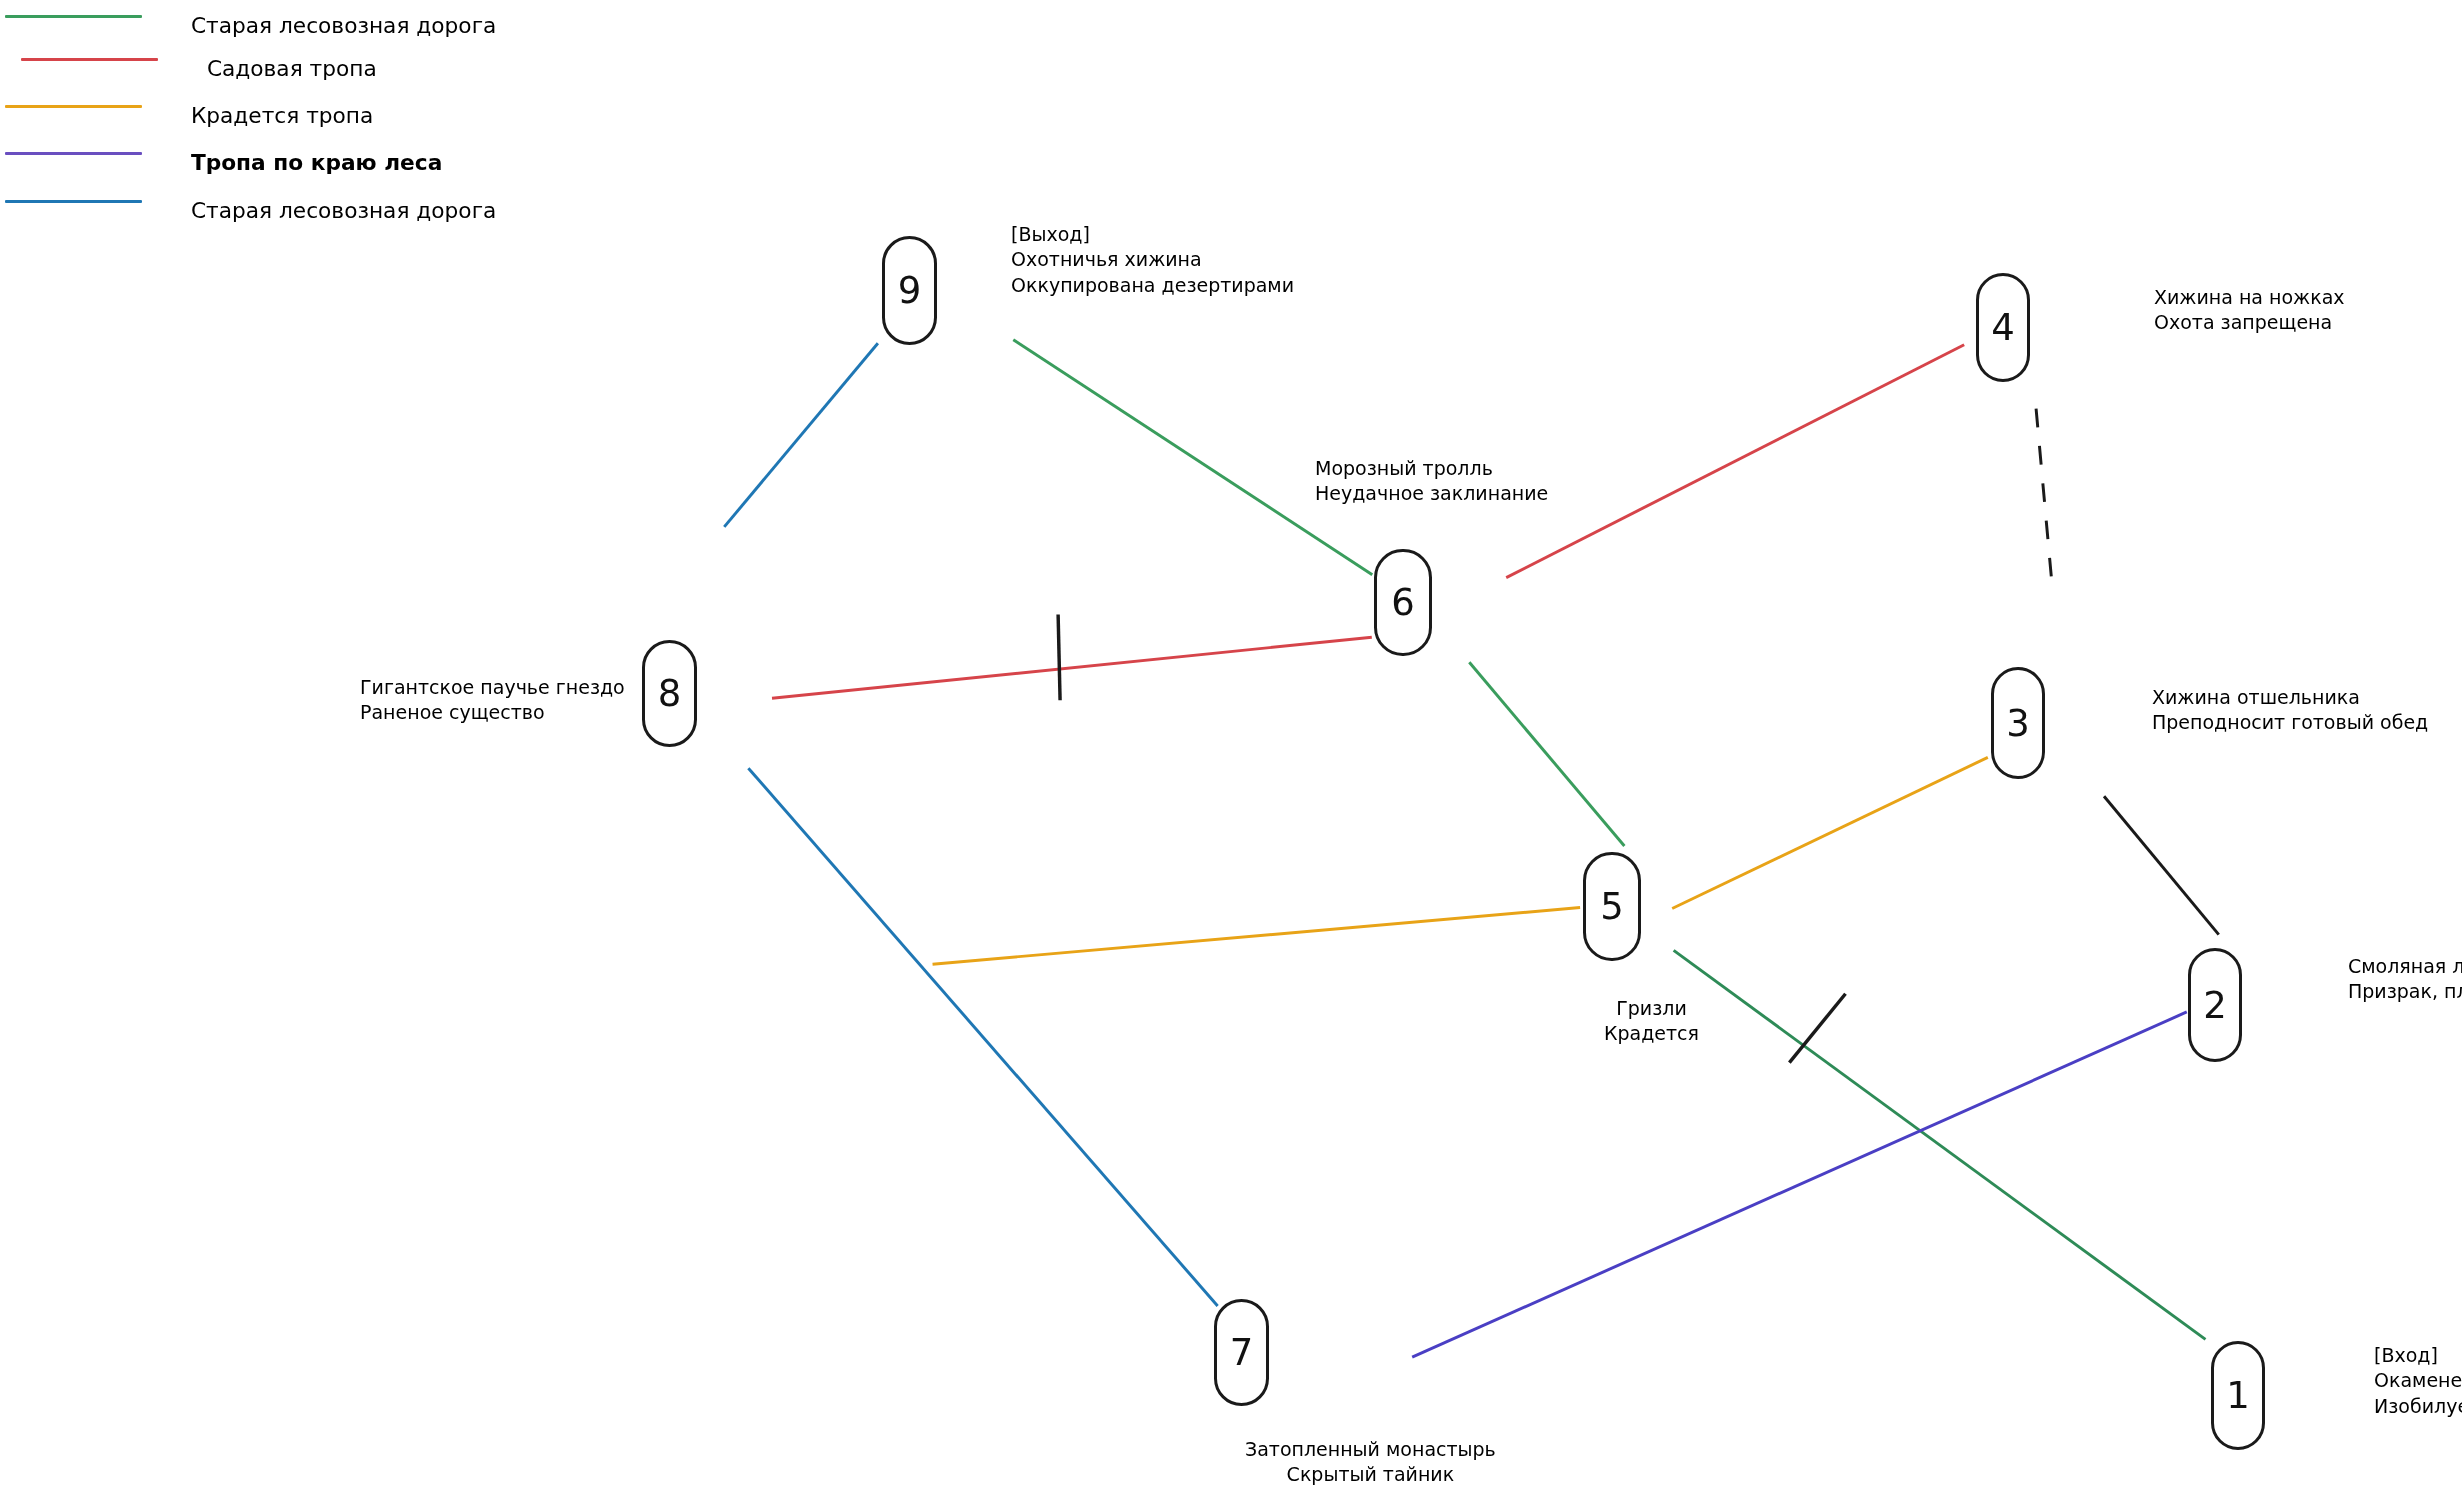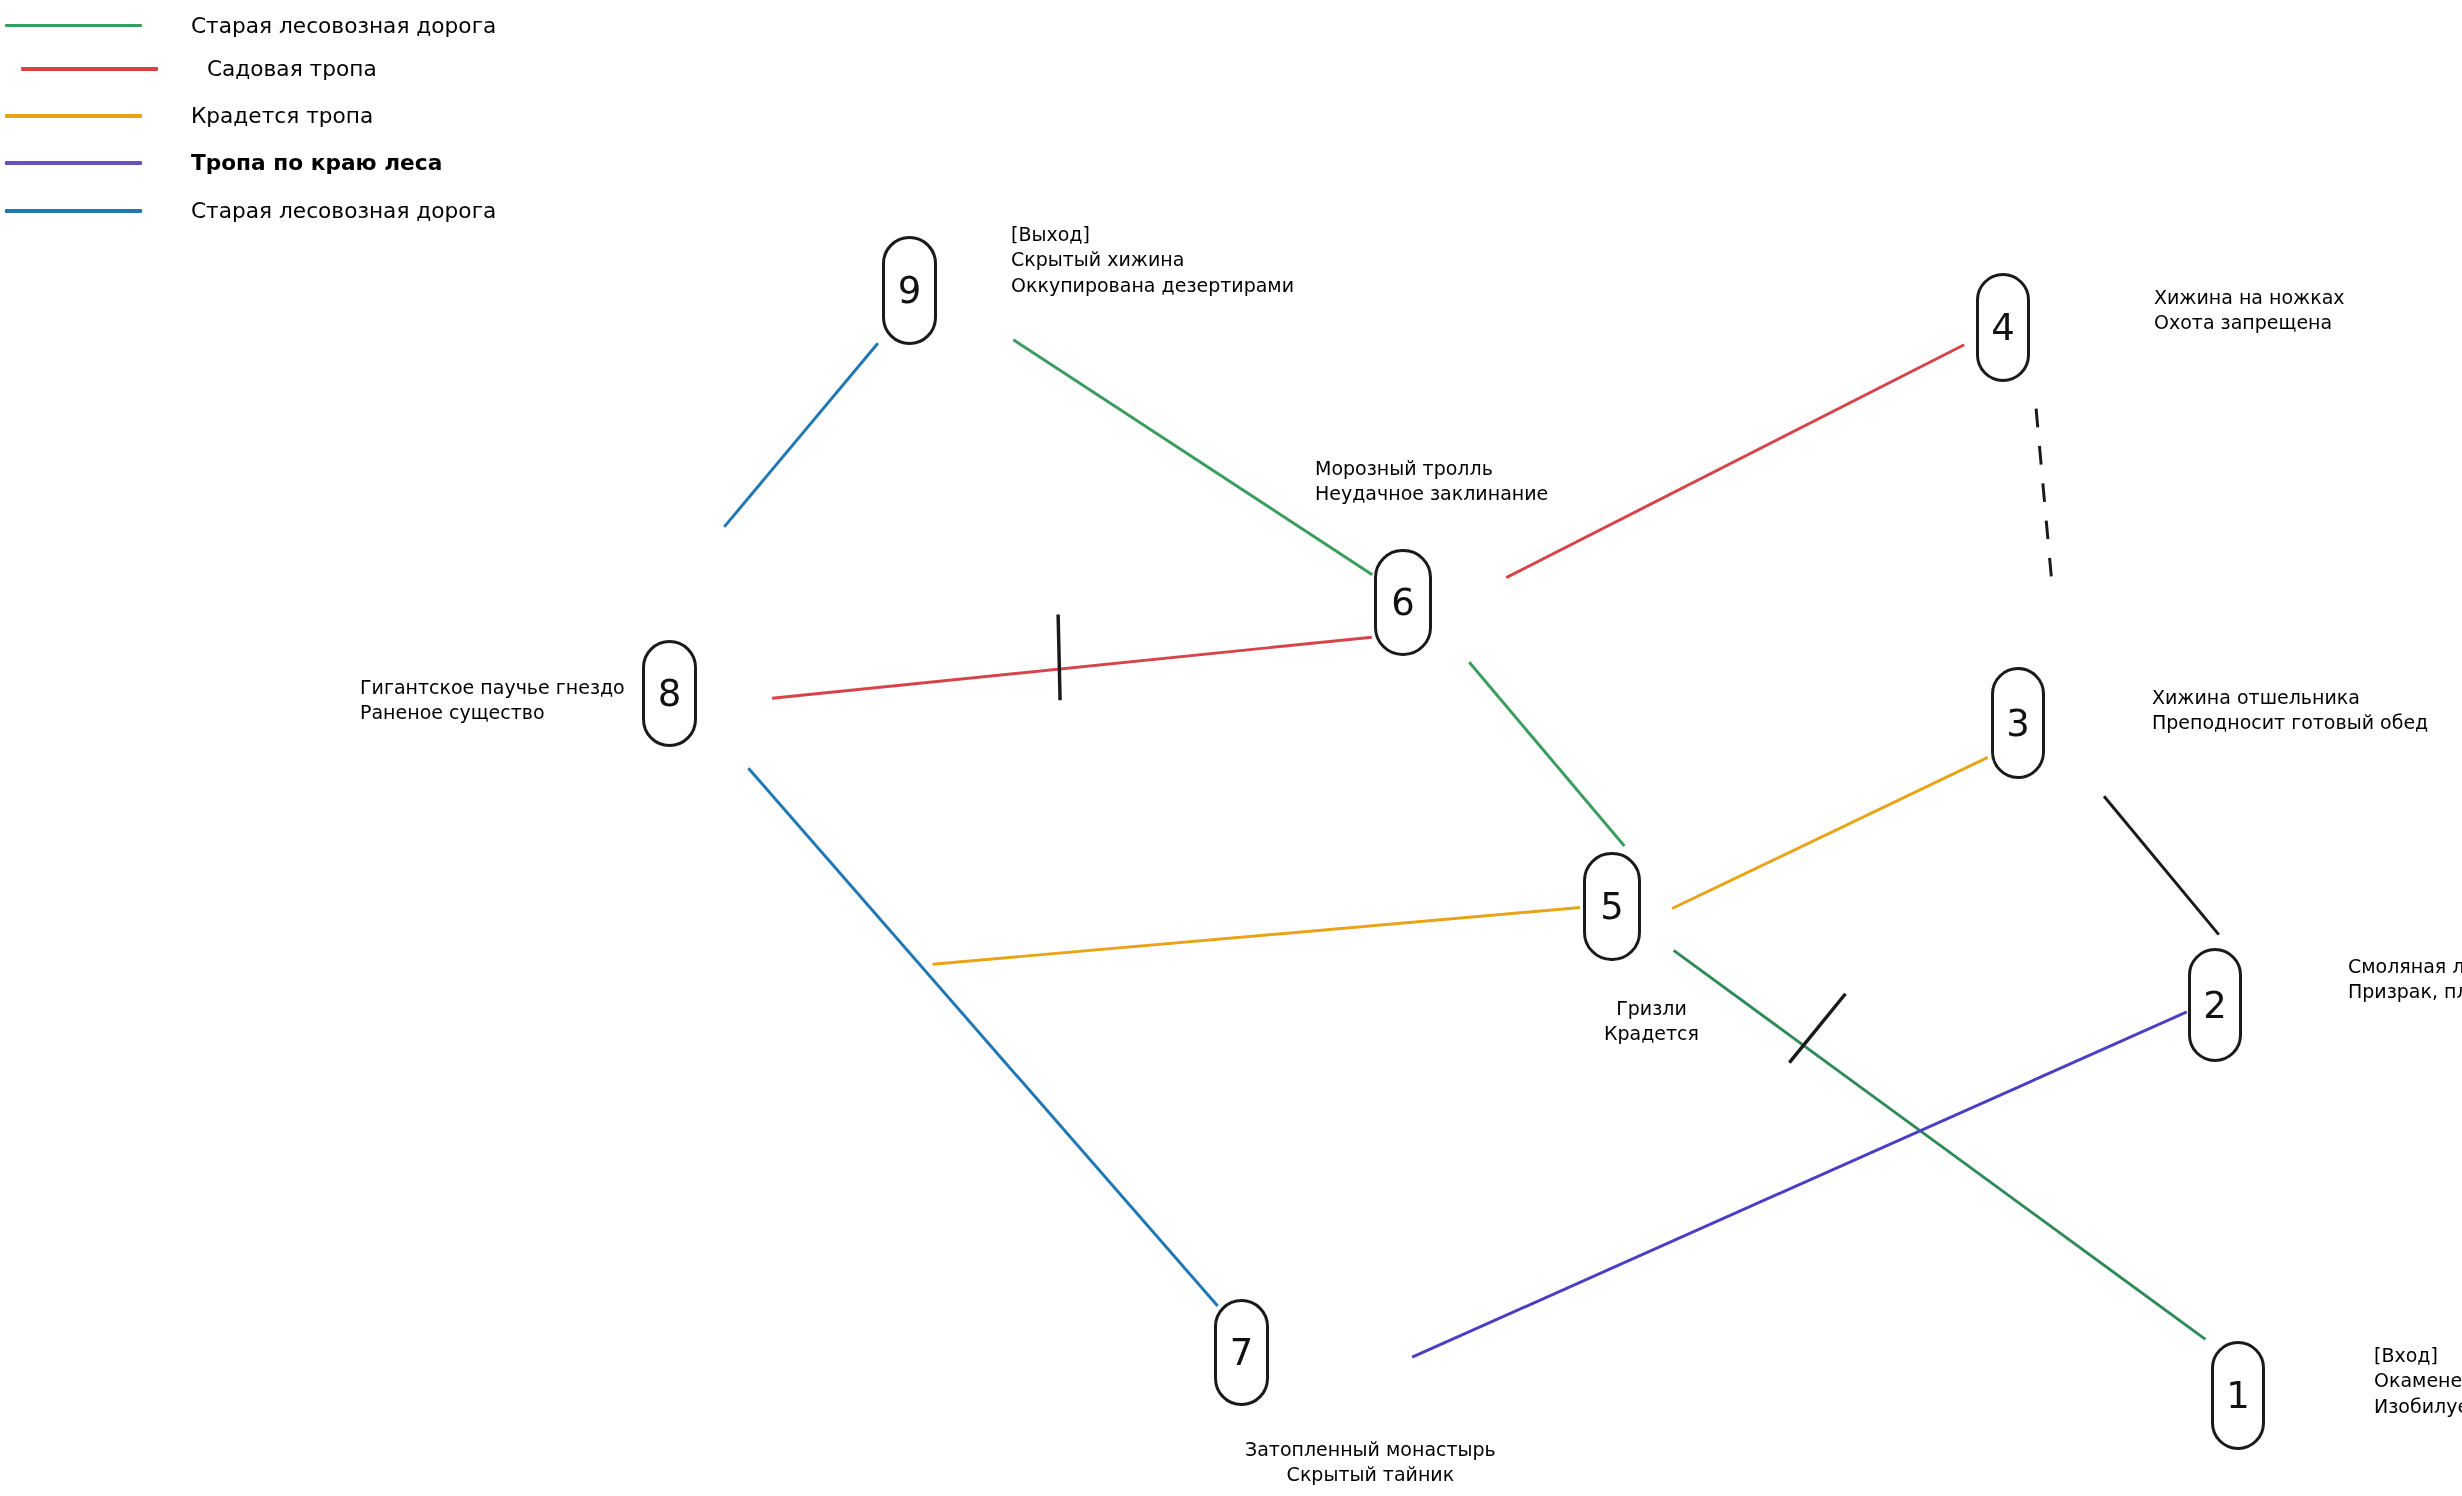--- a/index.html
+++ b/index.html
@@ -60,21 +60,20 @@
   .legend {
     position: absolute;
     left: 0;
     top: 0;
     z-index: 8;
   }
   .legend-row {
     position: absolute;
     height: 21.7px;
     display: flex;
-    align-items: center;
   }
   .legend-swatch {
     width: 137px;
     height: 3.4px;
     border-radius: 1px;
     flex: 0 0 auto;
   }
   .legend-text {
     margin-left: 49px;
     font-size: 21.7px;
@@ -183,19 +182,19 @@
       </div>
       <div class="node-label left" style="left: 360px; top: 675px;">
         <span class="lbl-line">Гигантское паучье гнездо</span>
         <span class="lbl-line">Раненое существо</span>
       </div>
       <div class="node-box" style="left: 882px; top: 236px; width: 55px; height: 109px;">
         <span class="node-id">9</span>
       </div>
       <div class="node-label right" style="left: 1011px; top: 222px;">
         <span class="lbl-line">[Выход]</span>
-        <span class="lbl-line">Скрытый хижина</span>
+        <span class="lbl-line">Охотничья хижина</span>
         <span class="lbl-line">Оккупирована дезертирами</span>
       </div>
     </div>
 
 </div>
 
 
 </body></html>

